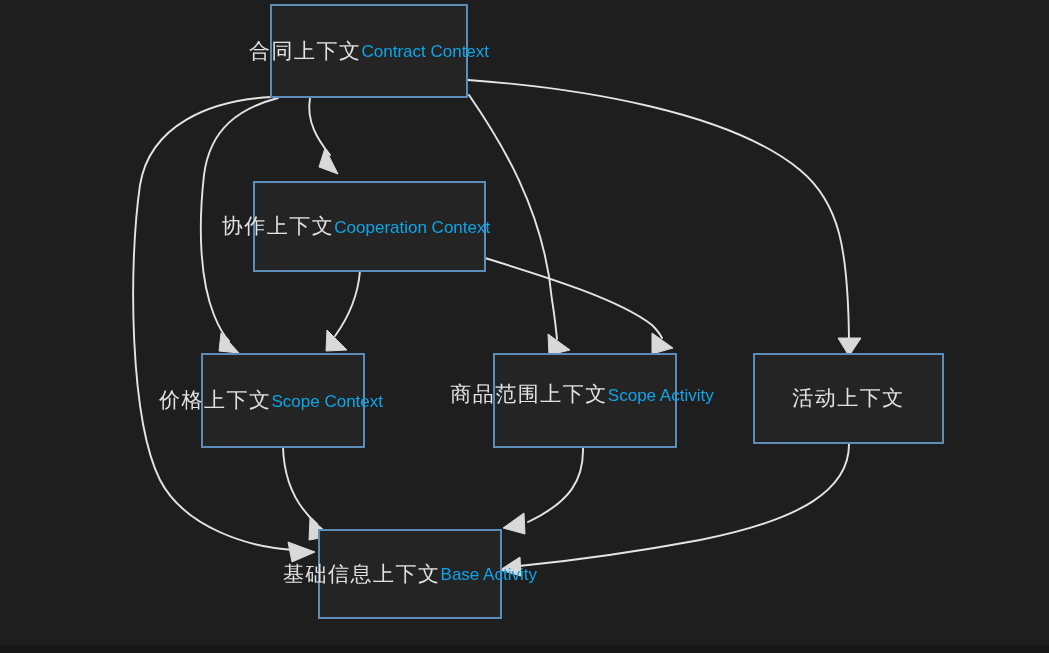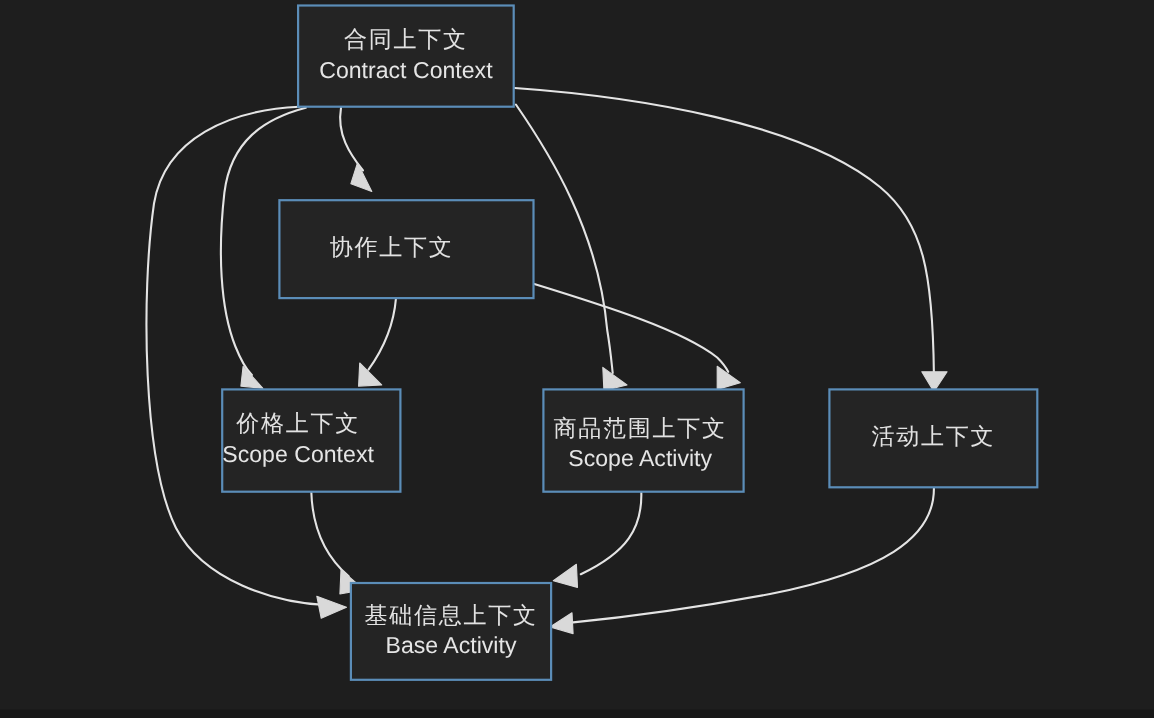--- a/index.html
+++ b/index.html
@@ -45,37 +45,36 @@
   }
   .node-box {
     fill: #242424;
     stroke: #5b8db8;
     stroke-width: 2;
   }
   .node-label {
     position: absolute;
     box-sizing: border-box;
     display: flex;
-    flex-direction: column;
     align-items: center;
     justify-content: center;
     text-align: center;
     color: #dedede;
     pointer-events: none;
     line-height: 1.18;
   }
   .label-cn {
     font-size: 21px;
     letter-spacing: 1.5px;
     color: #e2e2e2;
     white-space: nowrap;
   }
   .label-en {
-    font-size: 21px;
-    color: #e5e5e5;
+    font-size: 17px;
+    color: #0ea5e9;
     margin-top: 3px;
     white-space: nowrap;
   }
 </style>
 </head>
 <body>
 
 <div id="diagram-root">
 
   <svg class="canvas" viewBox="0 0 1049 653">
@@ -144,28 +143,29 @@
     </g>
   </svg>
 
   <div class="node-label" style="left:271px; top:5px; width:196px; height:92px;">
     <span class="label-cn">合同上下文</span>
     <span class="label-en">Contract Context</span>
   </div>
 
   <div class="node-label" style="left:254px; top:182px; width:204px; height:89px;">
     <span class="label-cn">协作上下文</span>
+    <span class="label-en">Cooperation Context</span>
   </div>
 
   <div class="node-label" style="left:202px; top:354px; width:138px; height:93px;">
     <span class="label-cn">价格上下文</span>
     <span class="label-en">Scope Context</span>
   </div>
 
-  <div class="node-label" style="left:494px; top:358px; width:176px; height:93px;">
+  <div class="node-label" style="left:494px; top:348px; width:176px; height:93px;">
     <span class="label-cn">商品范围上下文</span>
     <span class="label-en">Scope Activity</span>
   </div>
 
   <div class="node-label" style="left:754px; top:354px; width:189px; height:89px;">
     <span class="label-cn">活动上下文</span>
   </div>
 
   <div class="node-label" style="left:319px; top:530px; width:182px; height:88px;">
     <span class="label-cn">基础信息上下文</span>

